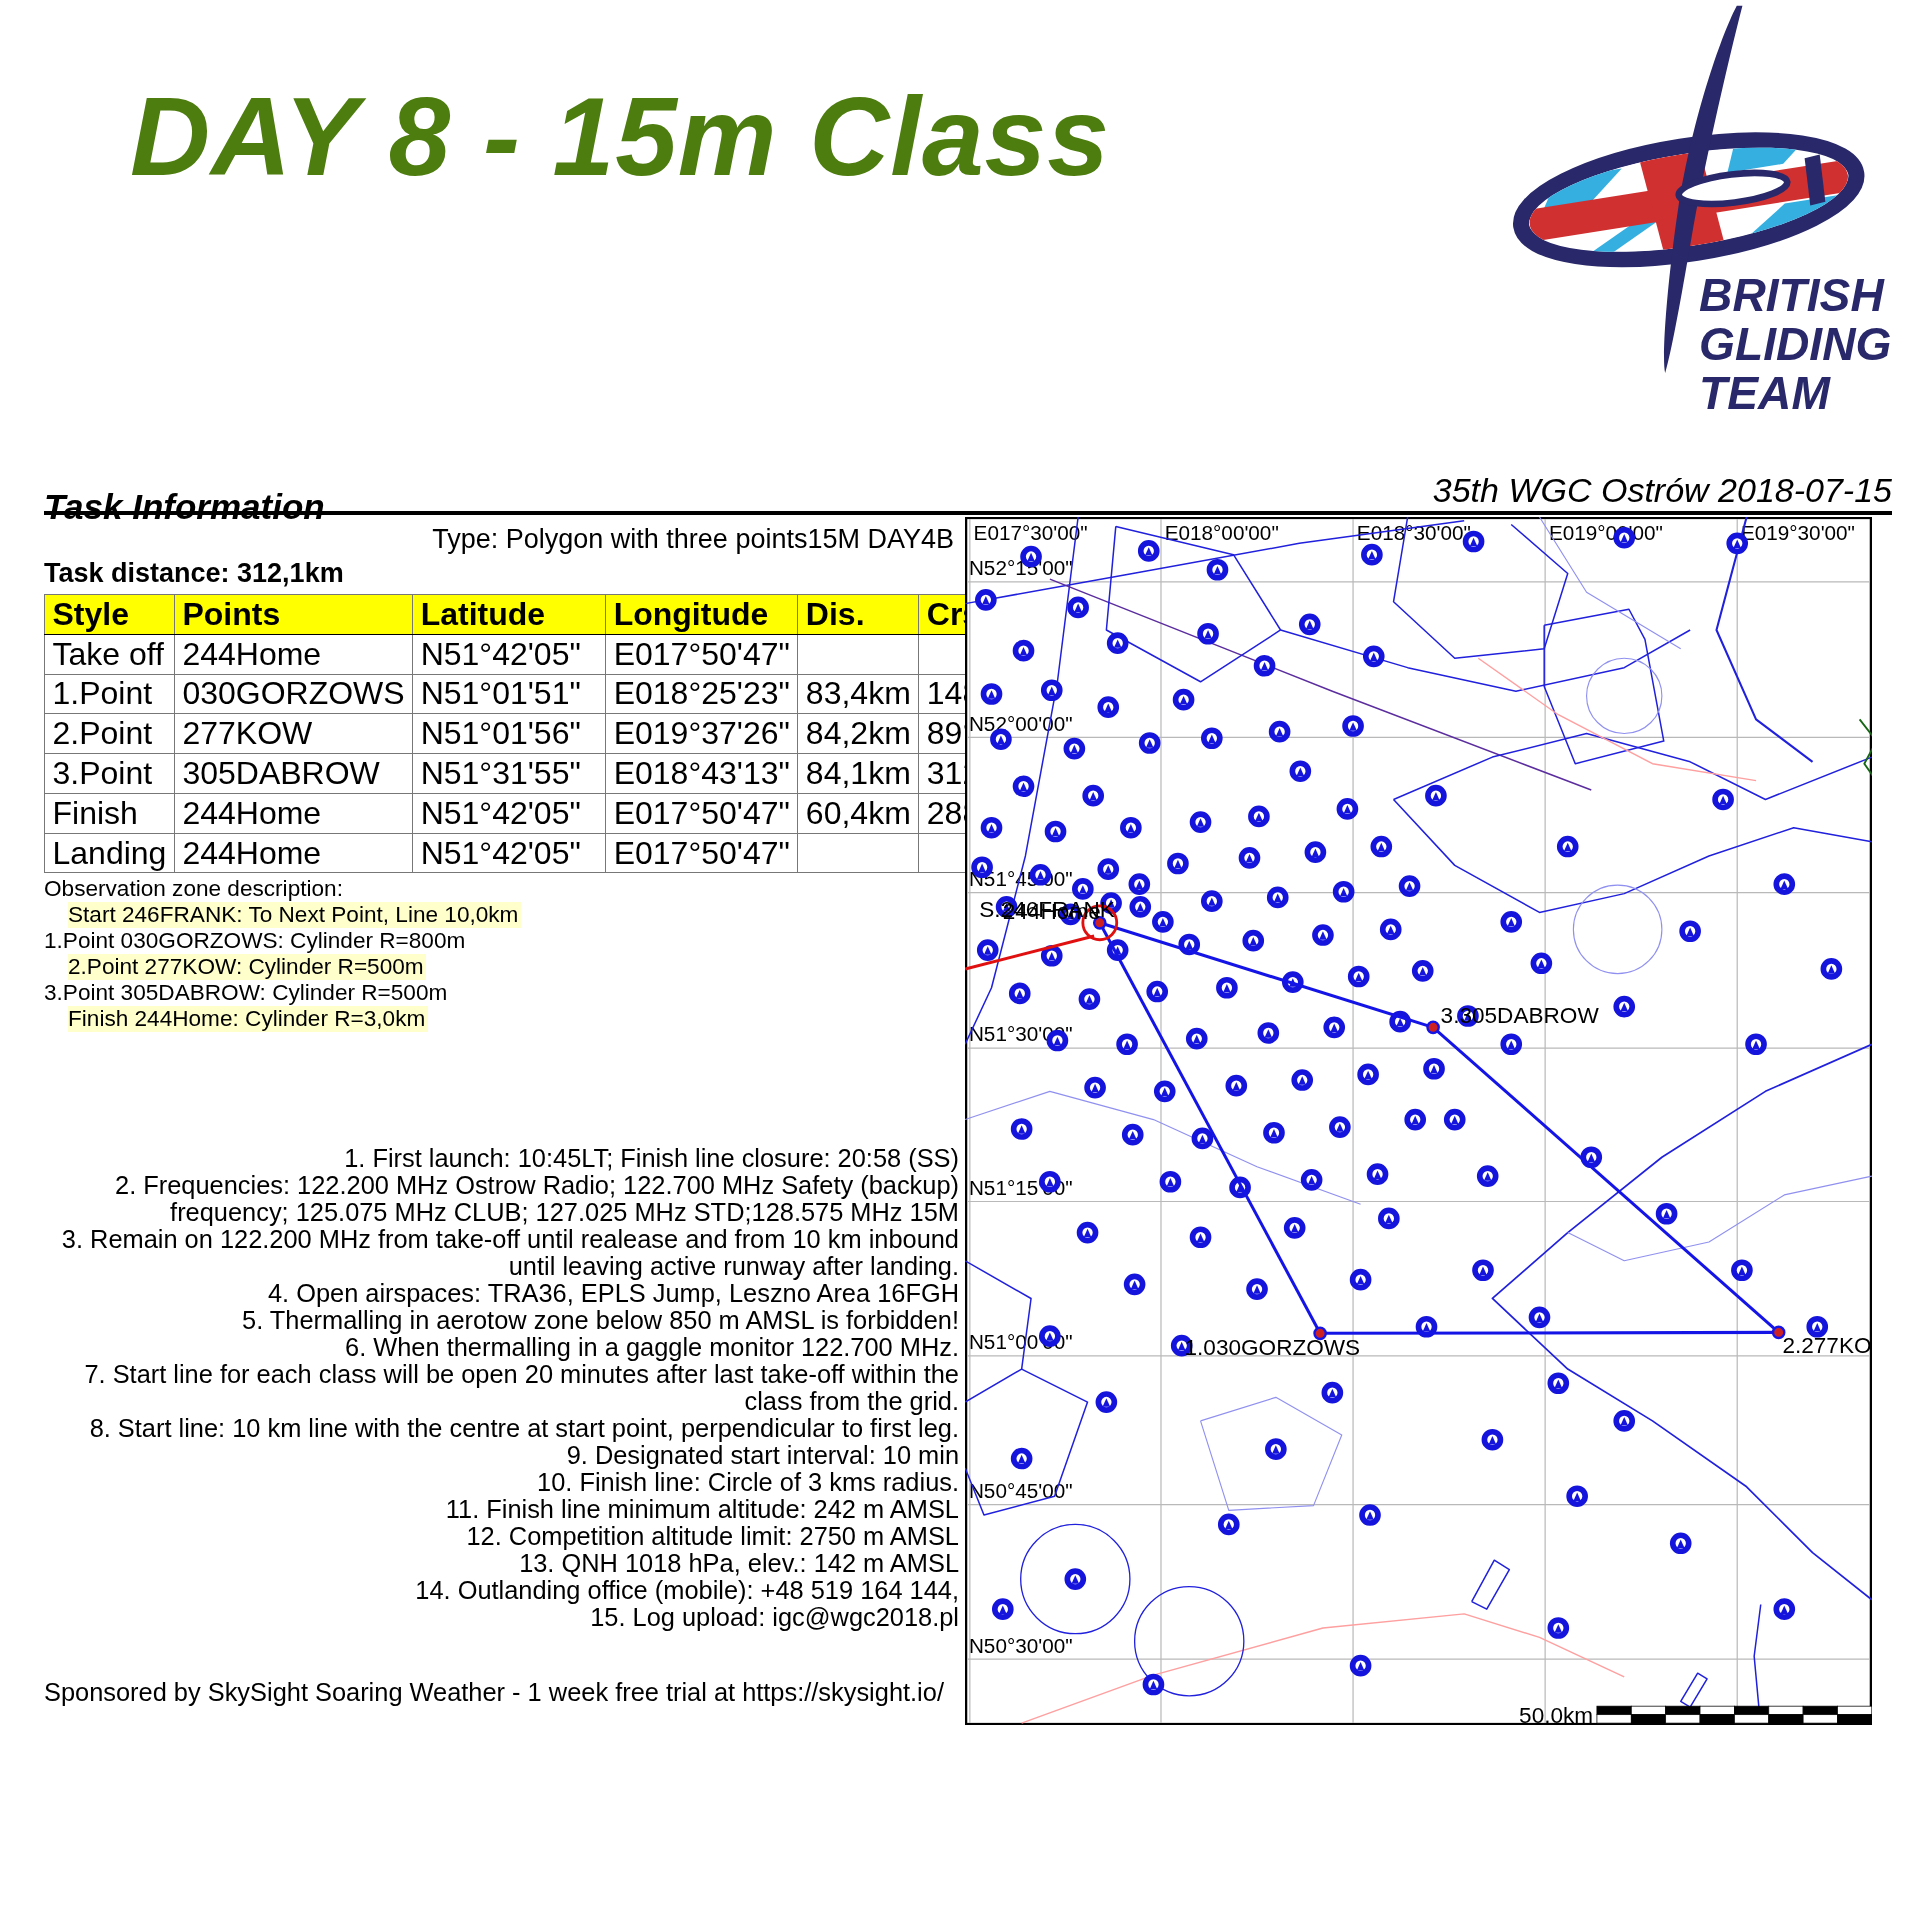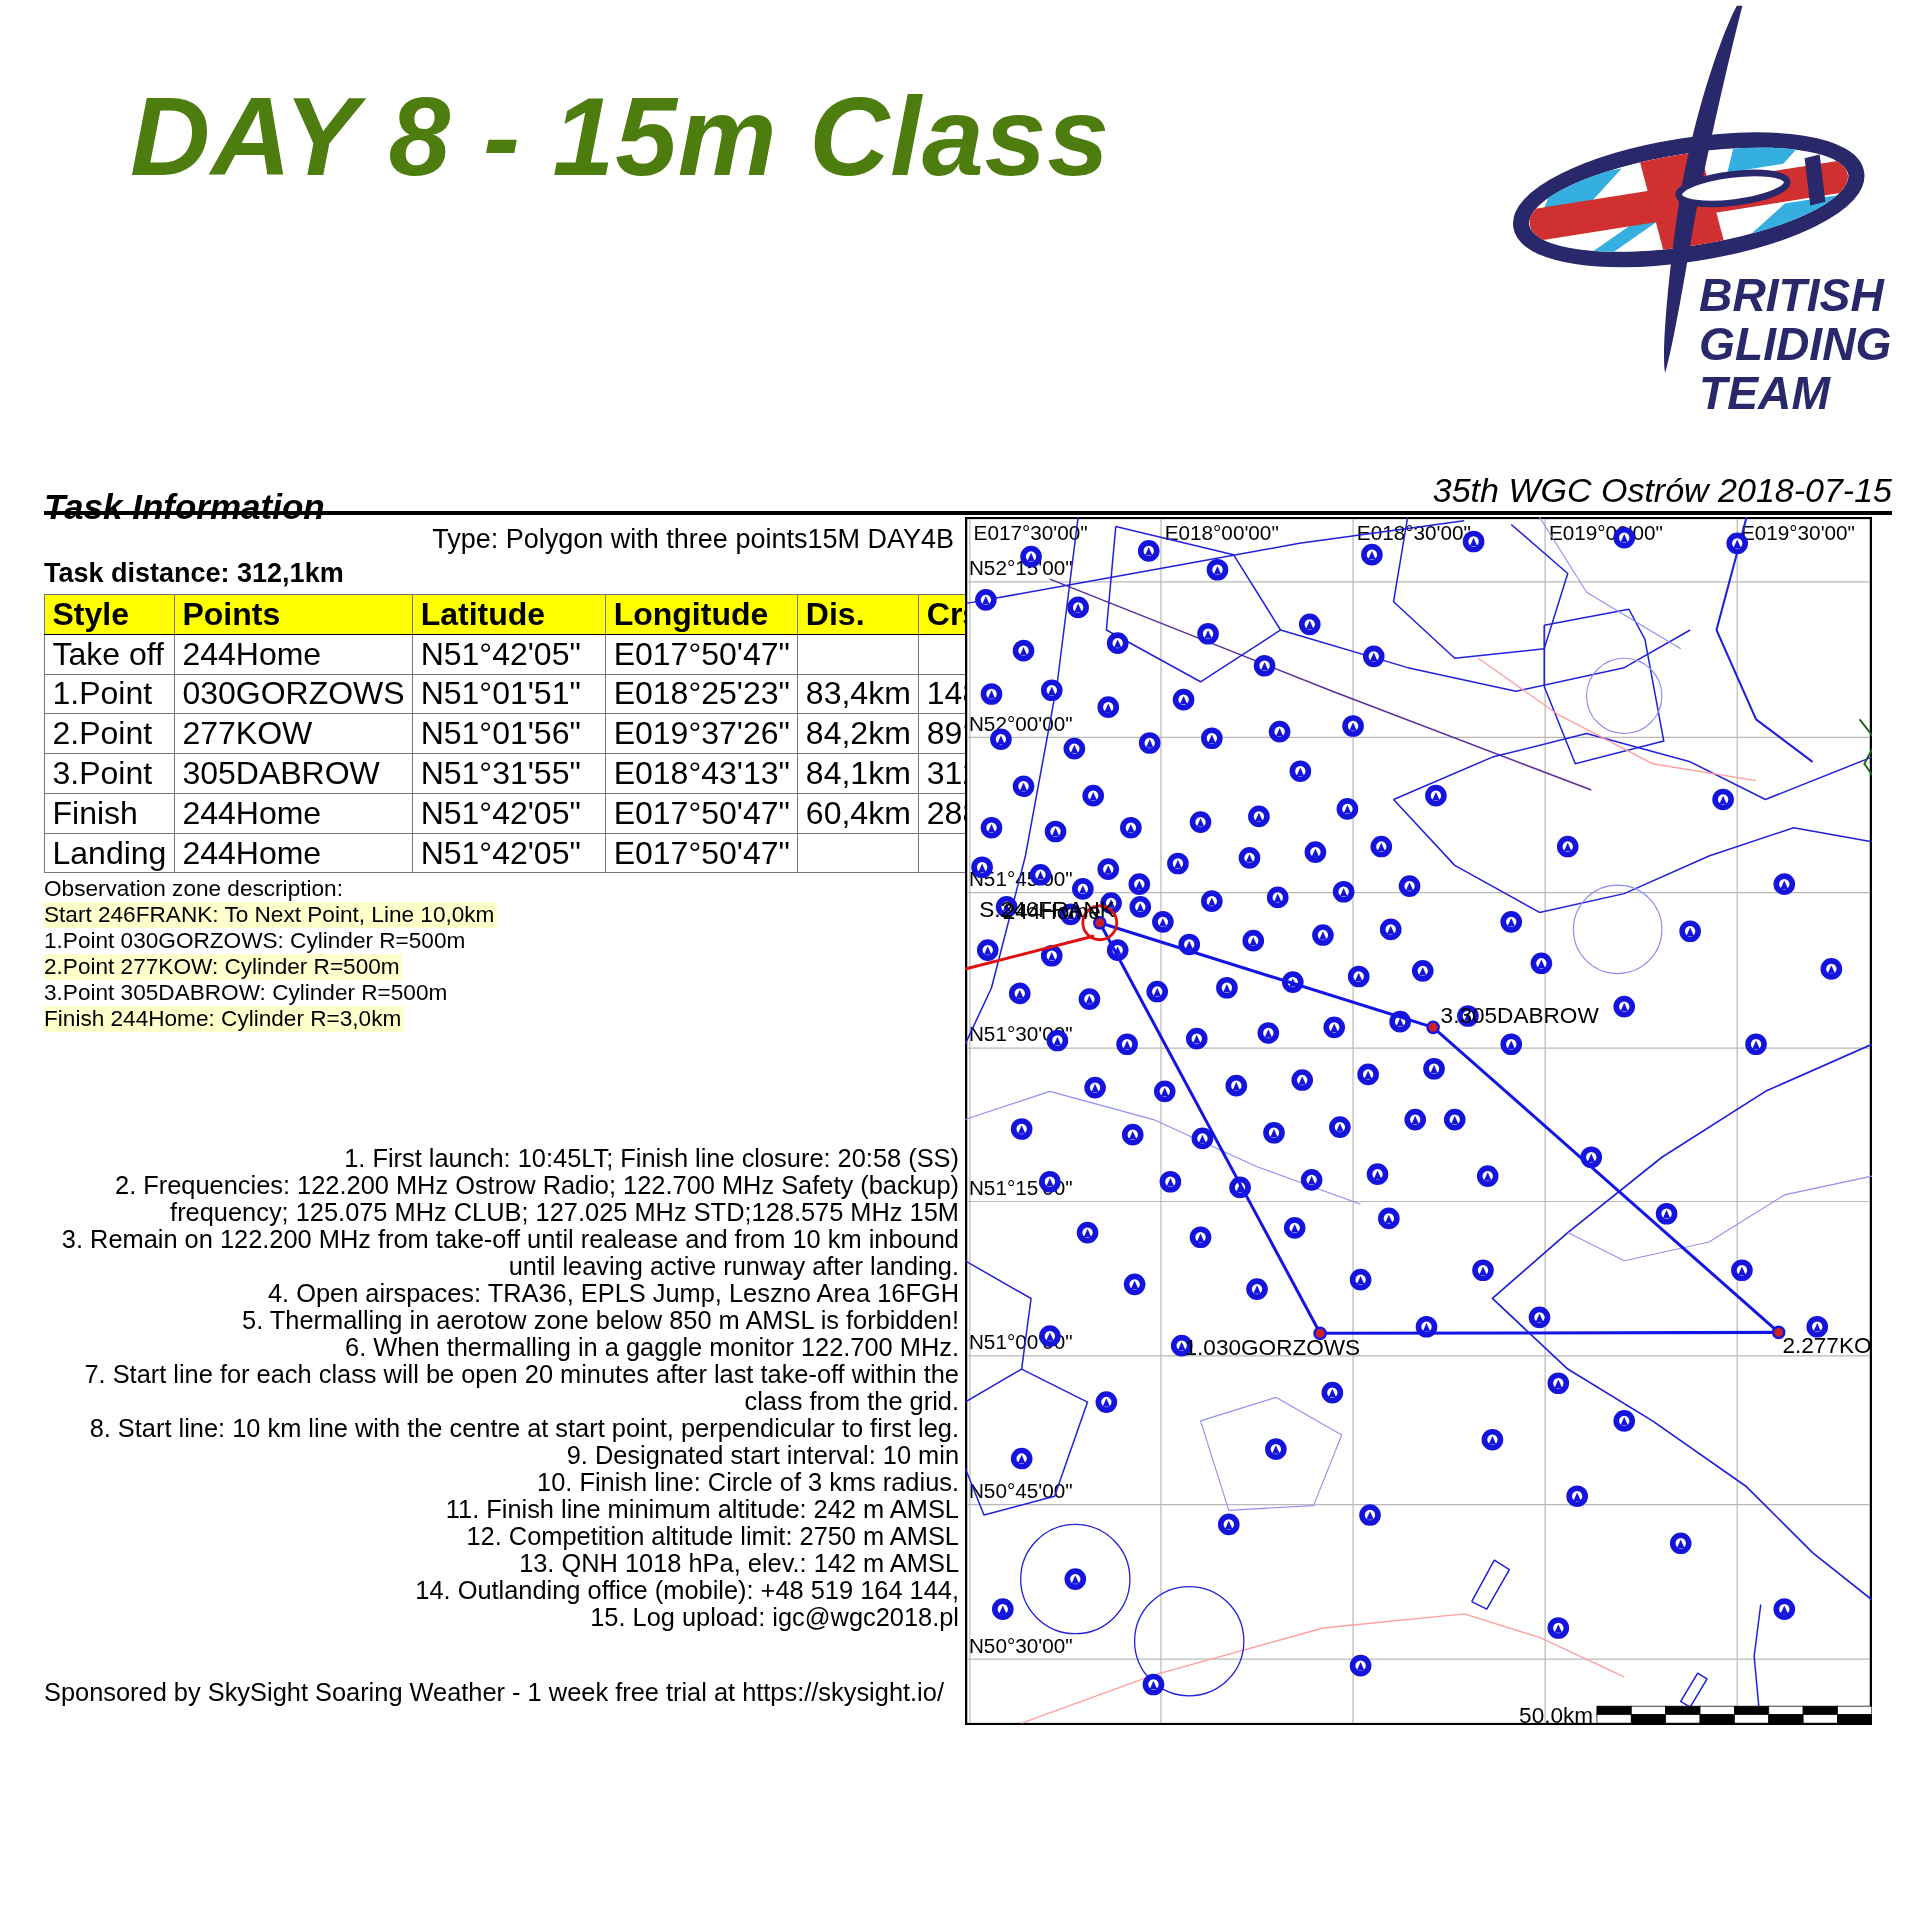--- a/index.html
+++ b/index.html
@@ -22,21 +22,21 @@
     font-size:27px;font-weight:normal;}
   #dist-row{left:44px;top:558px;font-size:27px;font-weight:bold;}
   
   #task-table{left:44px;top:594px;border-collapse:collapse;table-layout:fixed;}
   #task-table th,#task-table td{border:0.9px solid #777;font-size:32px;padding:0.9px 7.5px;
     height:31px;white-space:nowrap;overflow:hidden;text-align:left;}
   #task-table th{background:#ffff00;font-weight:bold;border-bottom:1.9px solid #000;}
   #task-table{border:1.9px solid #000;}
   
   #obs{left:44px;top:876px;font-size:22.6px;line-height:26px;}
-  #obs .hl{background:#ffffcc;}
+  #obs .hl{background:#ffffcc;margin-left:24px;}
   #obs span{display:inline-block;padding:0 2.8px 0 0;}
   
   #notes{left:44px;top:1145px;width:915px;font-size:25.4px;line-height:27px;text-align:right;}
   
   #sponsor{left:44px;top:1678px;font-size:25.4px;}
   
   #map{left:965px;top:517px;width:907px;height:1208px;}
   svg text{font-family:"Liberation Sans",sans-serif;}
 </style>
 </head>
@@ -151,21 +151,21 @@
         <td></td>
         <td></td>
       </tr>
     </tbody>
 </table>
 
 <div class="abs" id="obs">
   <div>Observation zone description:</div>
   <div id="obs-lines">
       <div><span class="hl">Start 246FRANK: To Next Point, Line 10,0km</span></div>
-      <div><span>1.Point 030GORZOWS: Cylinder R=500m</span></div>
+      <div><span>1.Point 030GORZOWS: Cylinder R=800m</span></div>
       <div><span class="hl">2.Point 277KOW: Cylinder R=500m</span></div>
       <div><span>3.Point 305DABROW: Cylinder R=500m</span></div>
       <div><span class="hl">Finish 244Home: Cylinder R=3,0km</span></div>
     </div>
 </div>
 
 <div class="abs" id="notes">
     <div>1. First launch: 10:45LT; Finish line closure: 20:58 (SS)</div>
     <div>2. Frequencies: 122.200 MHz Ostrow Radio; 122.700 MHz Safety (backup) frequency; 125.075 MHz CLUB; 127.025 MHz STD;128.575 MHz 15M</div>
     <div>3. Remain on 122.200 MHz from take-off until realease and from 10 km inbound until leaving active runway after landing.</div>

